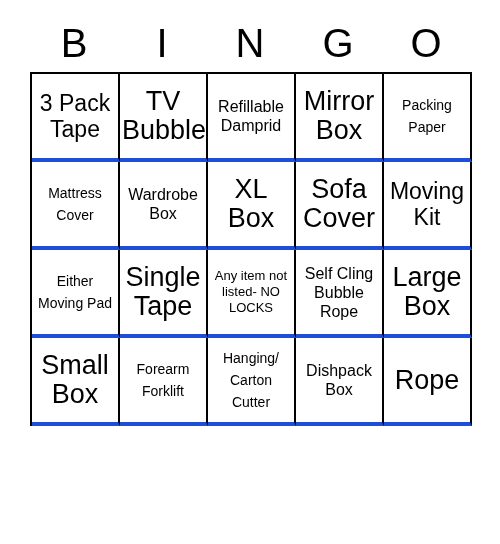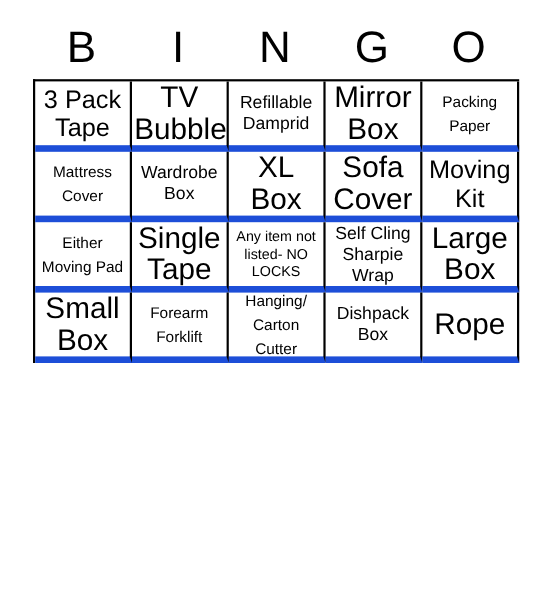--- a/index.html
+++ b/index.html
@@ -42,24 +42,24 @@
     border-top: 2px solid #000000;
     border-left: 2px solid #000000;
     box-sizing: content-box;
   }
   .grid-row {
     display: flex;
     width: 440px;
   }
   .cell {
     width: 88px;
-    height: 64px;
+    height: 88px;
     box-sizing: border-box;
     border-right: 2px solid #000000;
-    border-bottom: 6px solid #1d4ed8;
+    border-bottom: 4px solid #1d4ed8;
     display: flex;
     align-items: center;
     justify-content: center;
     text-align: center;
     padding: 0 2px;
     overflow: hidden;
   }
   .cell-text {
     display: block;
     width: 100%;
@@ -128,21 +128,21 @@
       <div class="cell s-md">
           <span class="cell-text">Either Moving Pad</span>
         </div>
       <div class="cell s-xl">
           <span class="cell-text">Single Tape</span>
         </div>
       <div class="cell s-xs">
           <span class="cell-text">Any item not listed- NO LOCKS</span>
         </div>
       <div class="cell s-sm">
-          <span class="cell-text">Self Cling Sharpie Wrap</span>
+          <span class="cell-text">Self Cling Bubble Rope</span>
         </div>
       <div class="cell s-xl">
           <span class="cell-text">Large Box</span>
         </div>
     </div>
 
     <div class="grid-row">
       <div class="cell s-xl">
           <span class="cell-text">Small Box</span>
         </div>

